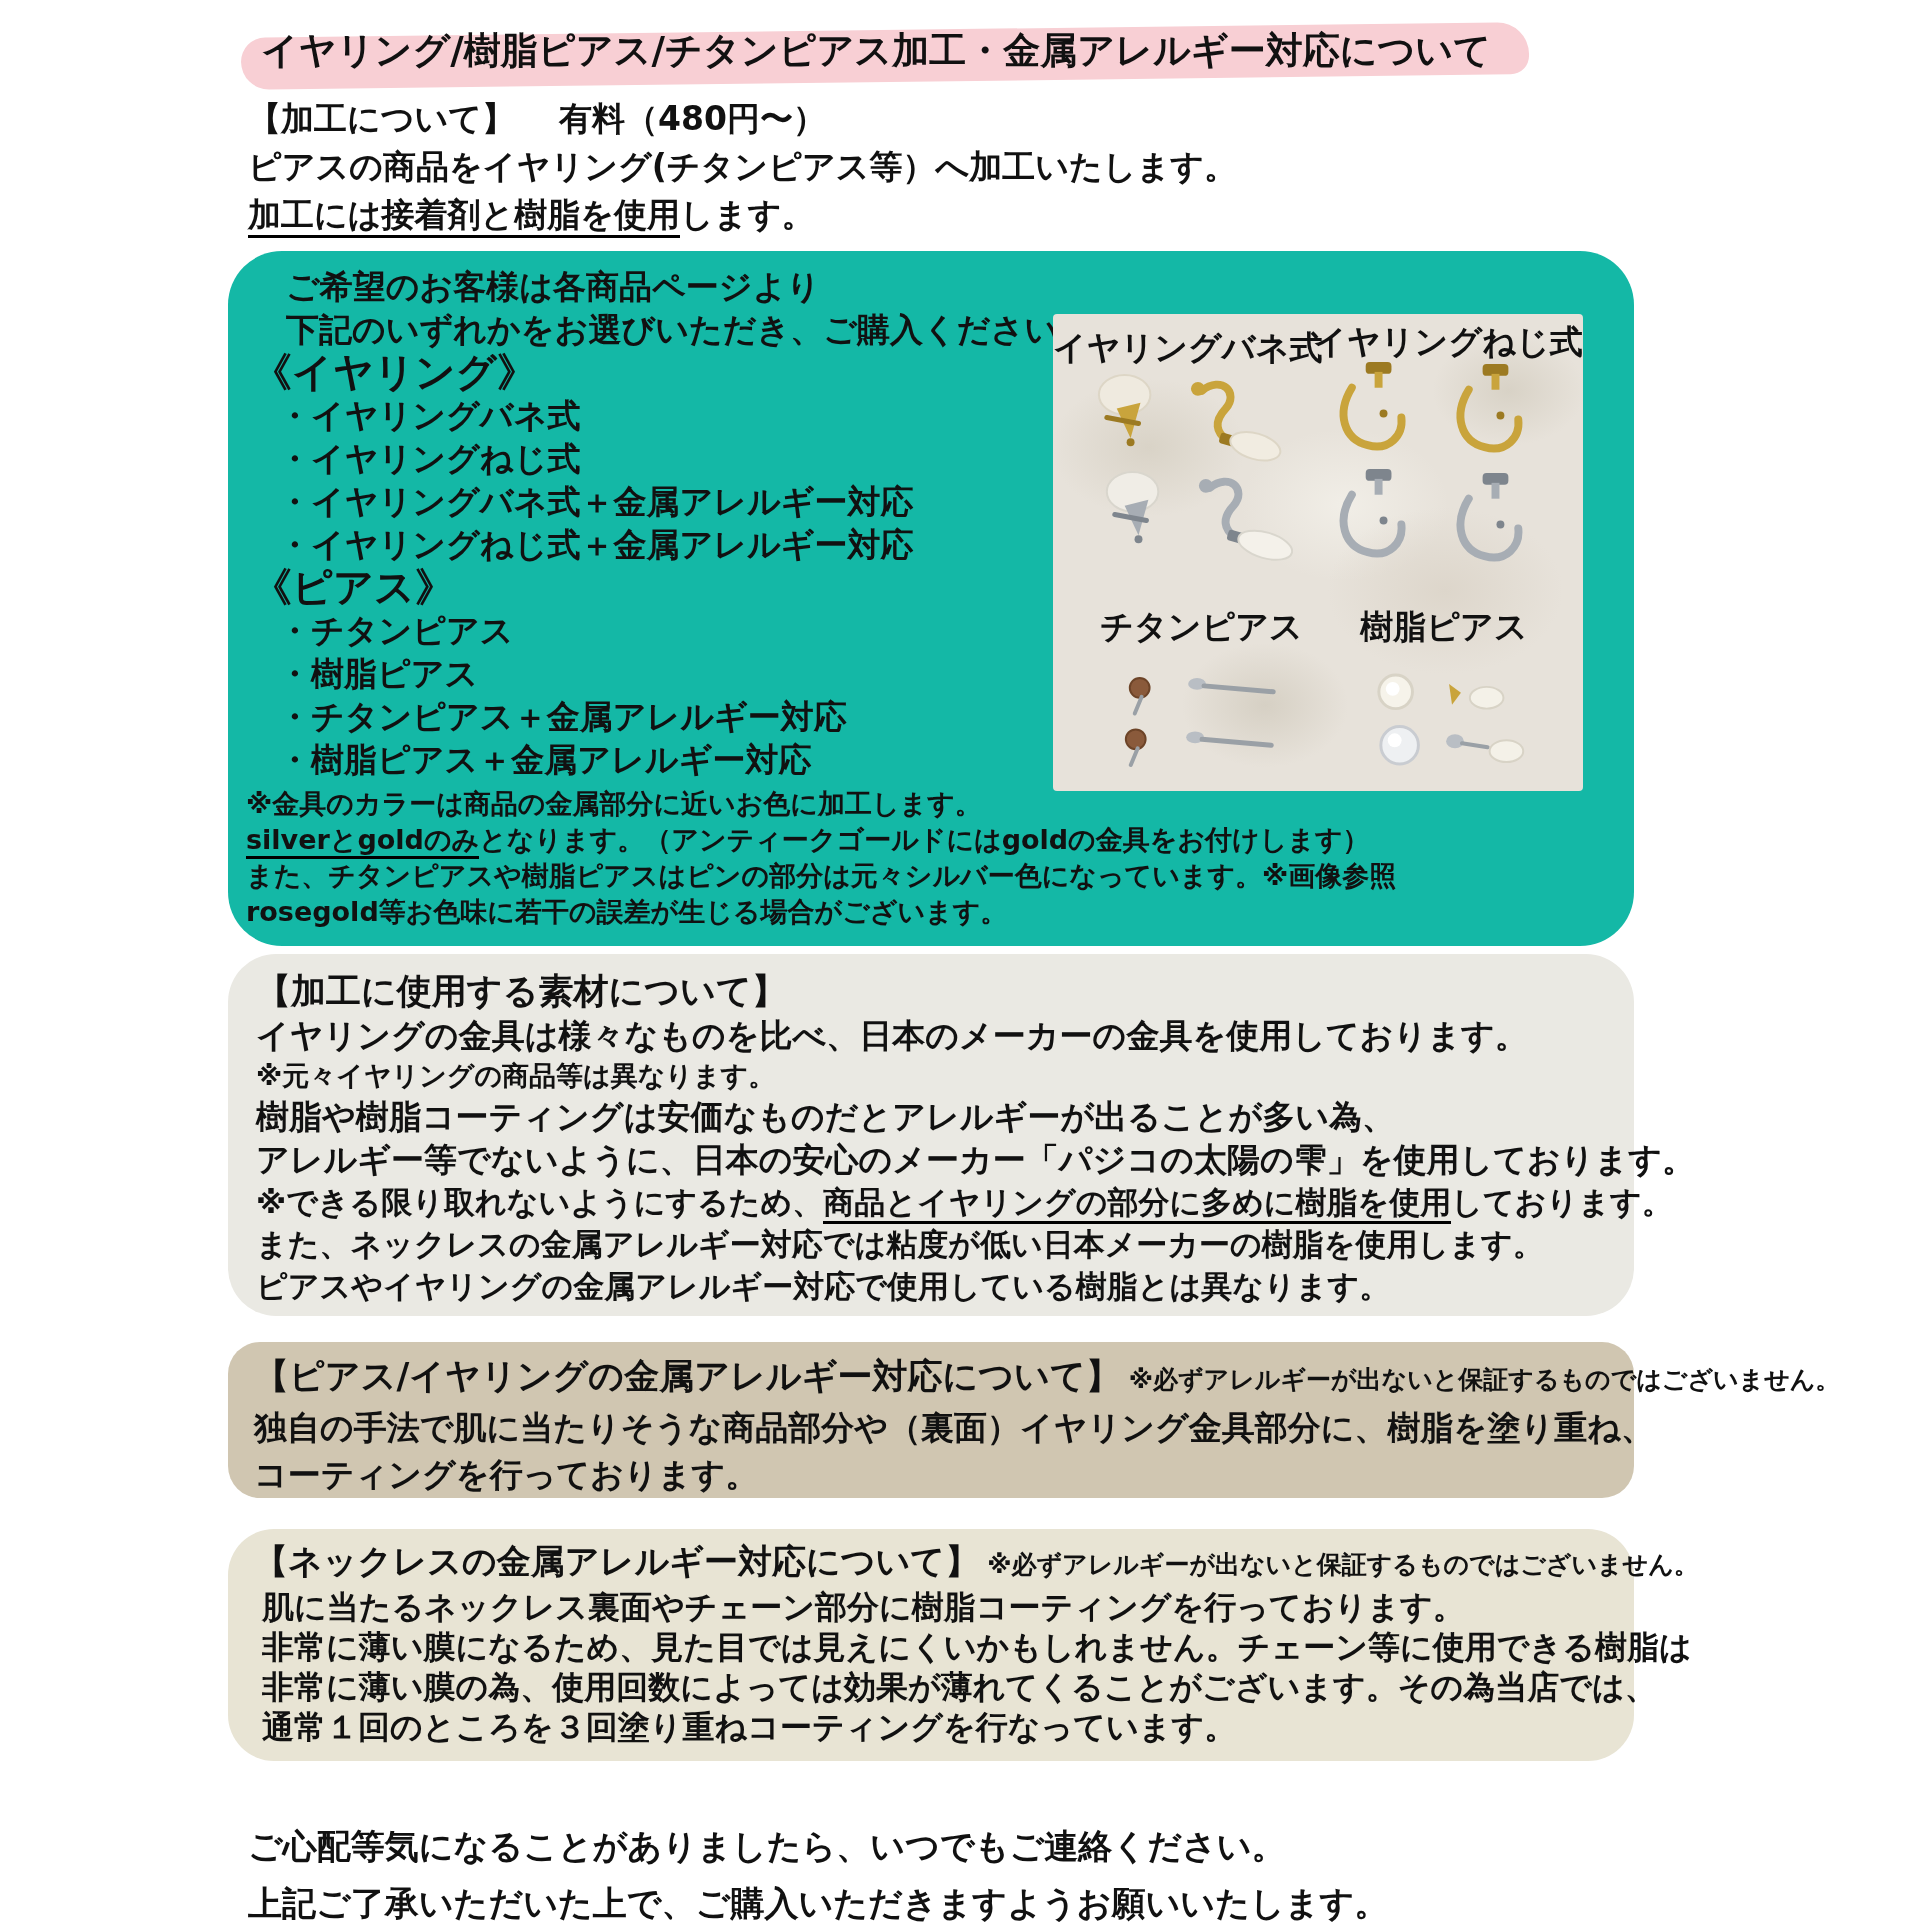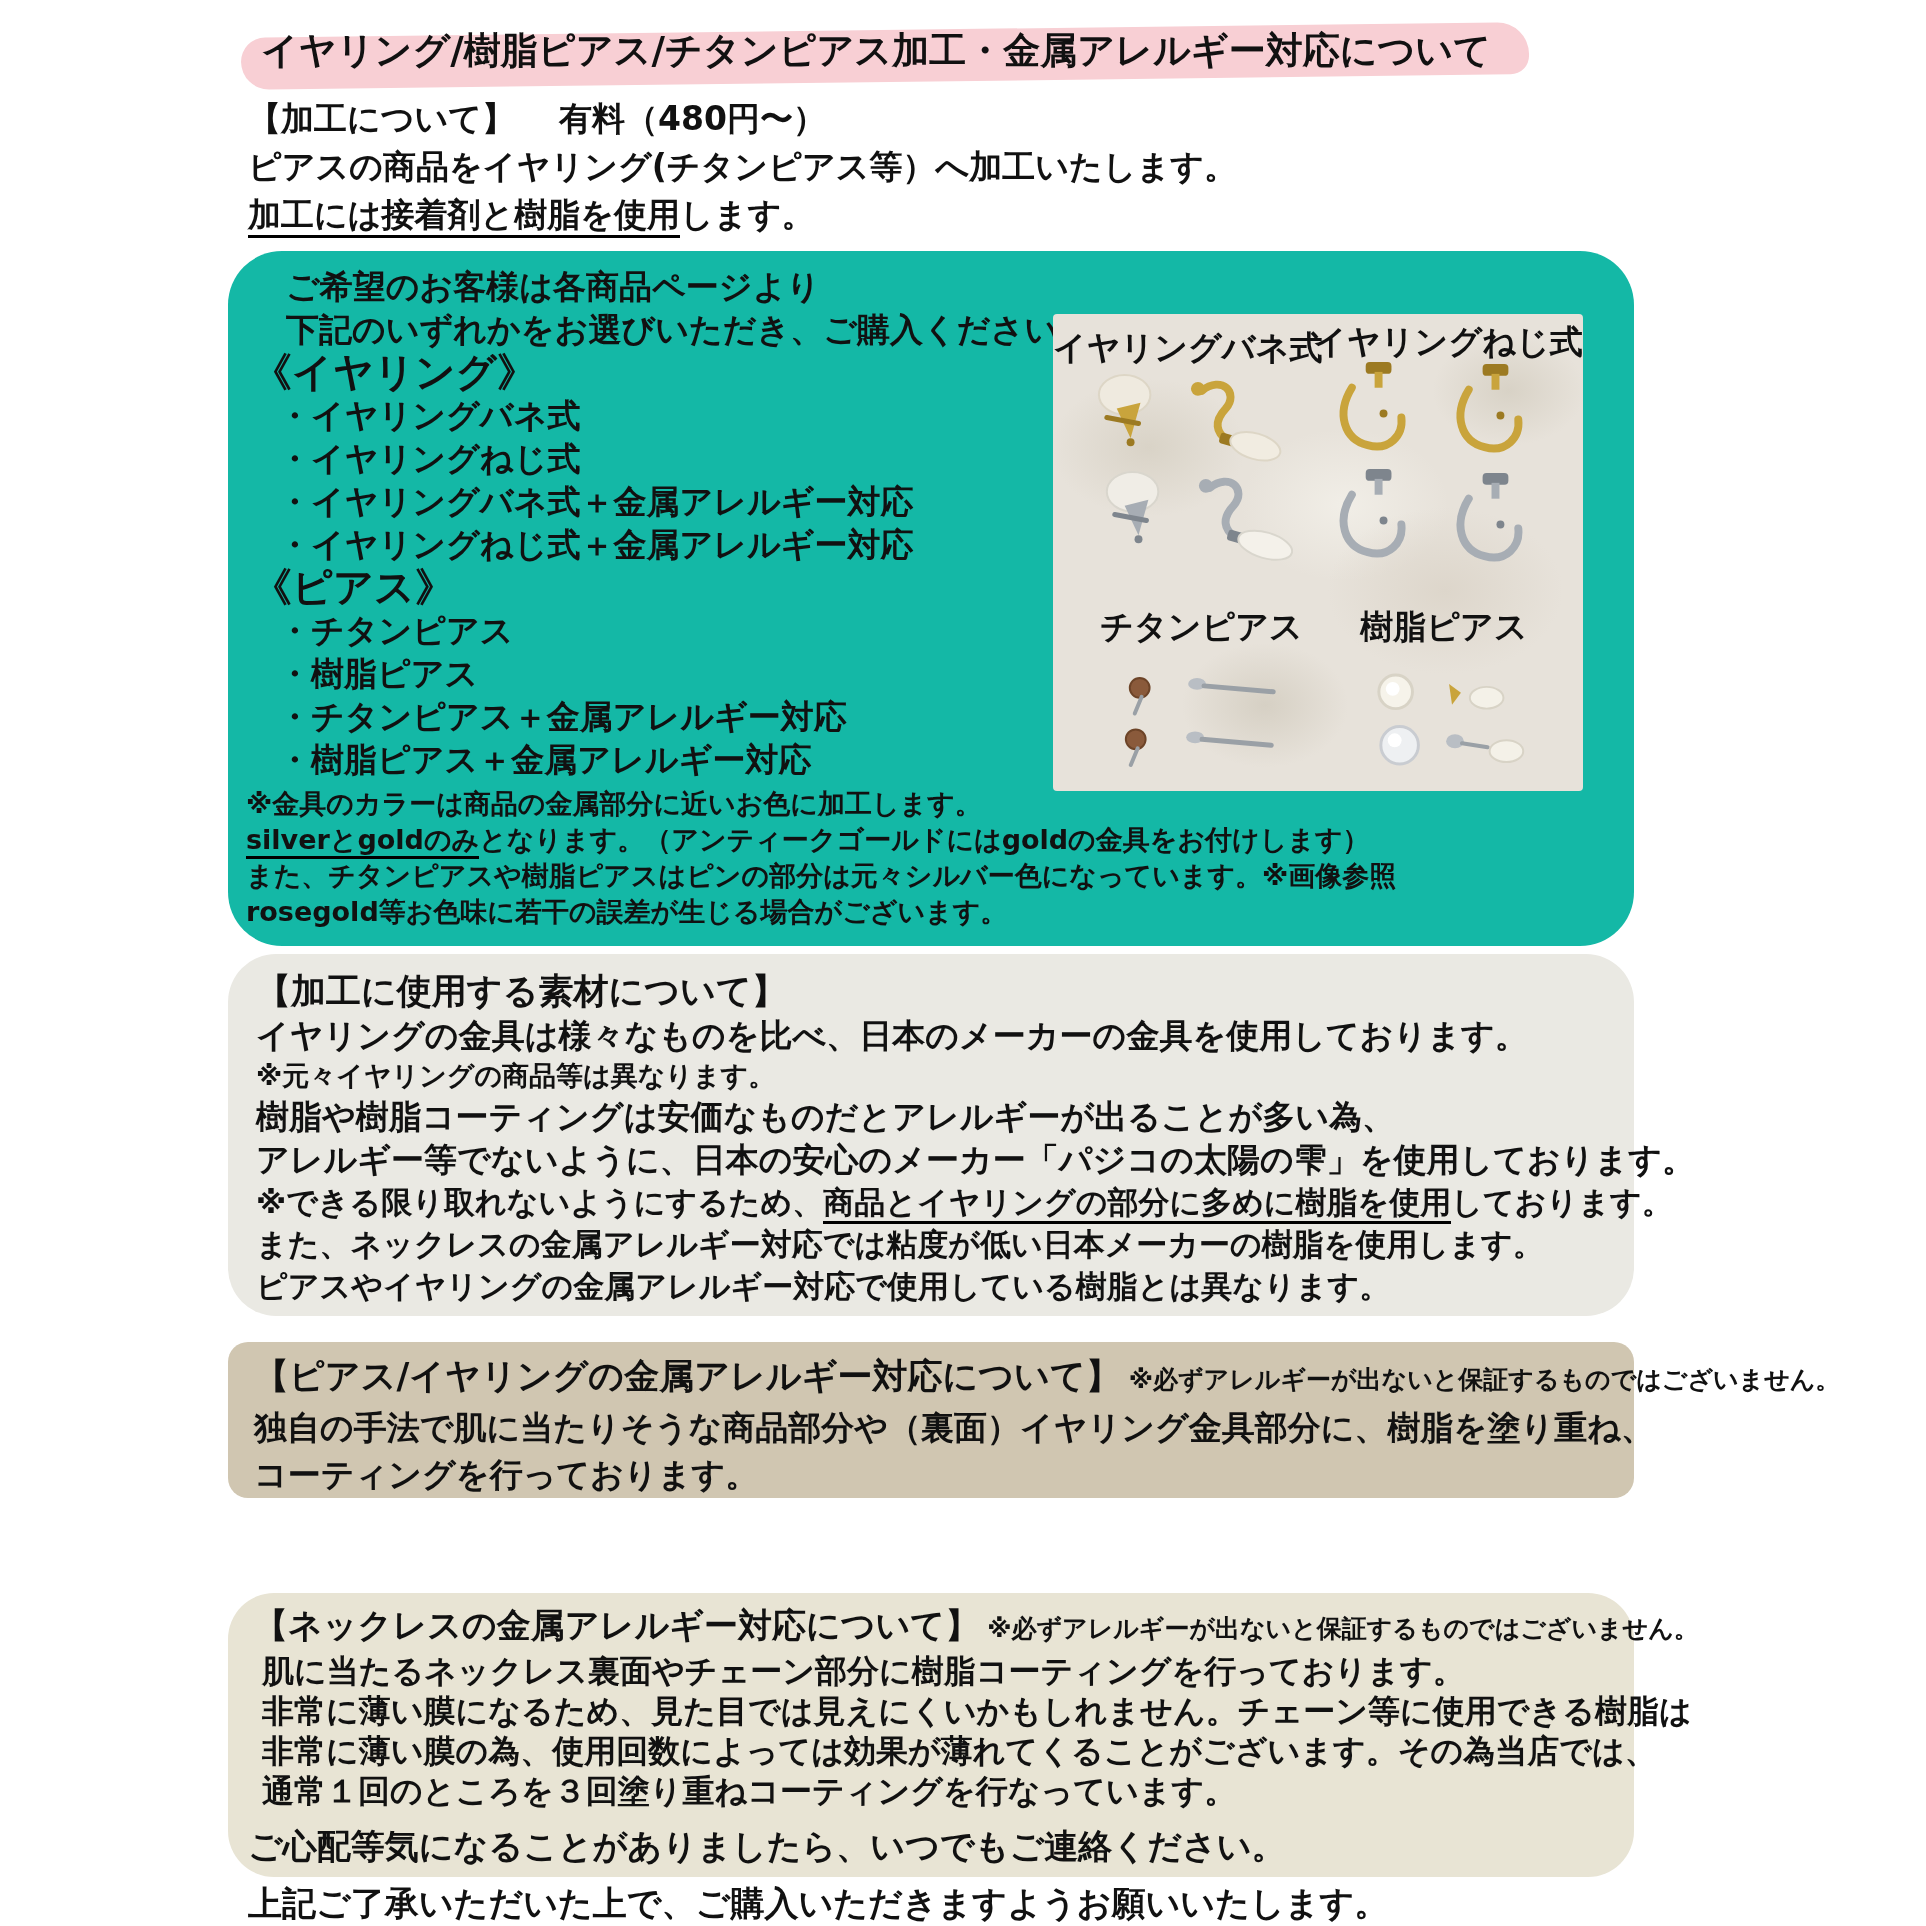--- a/index.html
+++ b/index.html
@@ -15,22 +15,22 @@
 
   
   .intro{position:absolute;left:248px;top:95px;font-size:33px;line-height:48px;}
   .intro .price{margin-left:44px;}
   .u{border-bottom:3px solid #000;padding-bottom:1px;}
 
   
   .box{position:absolute;left:228px;width:1406px;}
   .box-options{top:251px;height:695px;background:#14b8a6;border-radius:54px;}
   .box-materials{top:954px;height:362px;background:#eae9e3;border-radius:48px;}
-  .box-pierce{top:1342px;height:156px;background:#d0c6b1;border-radius:20px;}
-  .box-necklace{top:1593px;height:284px;background:#e8e4d4;border-radius:46px;}
+  .box-pierce{top:1342px;height:156px;background:#d0c6b1;border-radius:32px;}
+  .box-necklace{top:1529px;height:232px;background:#e8e4d4;border-radius:46px;}
 
   
   .opt-lines{position:absolute;left:30px;top:14px;font-size:33px;line-height:43px;white-space:nowrap;}
   .opt-lines .lead{padding-left:28px;}
   .opt-lines .group{font-size:40px;margin-left:-6px;}
   .opt-lines .item{padding-left:20px;}
   .opt-notes{position:absolute;left:18px;top:535px;font-size:27px;line-height:36px;white-space:nowrap;}
 
   
   .photo{position:absolute;left:825px;top:63px;width:530px;height:477px;border-radius:4px;

